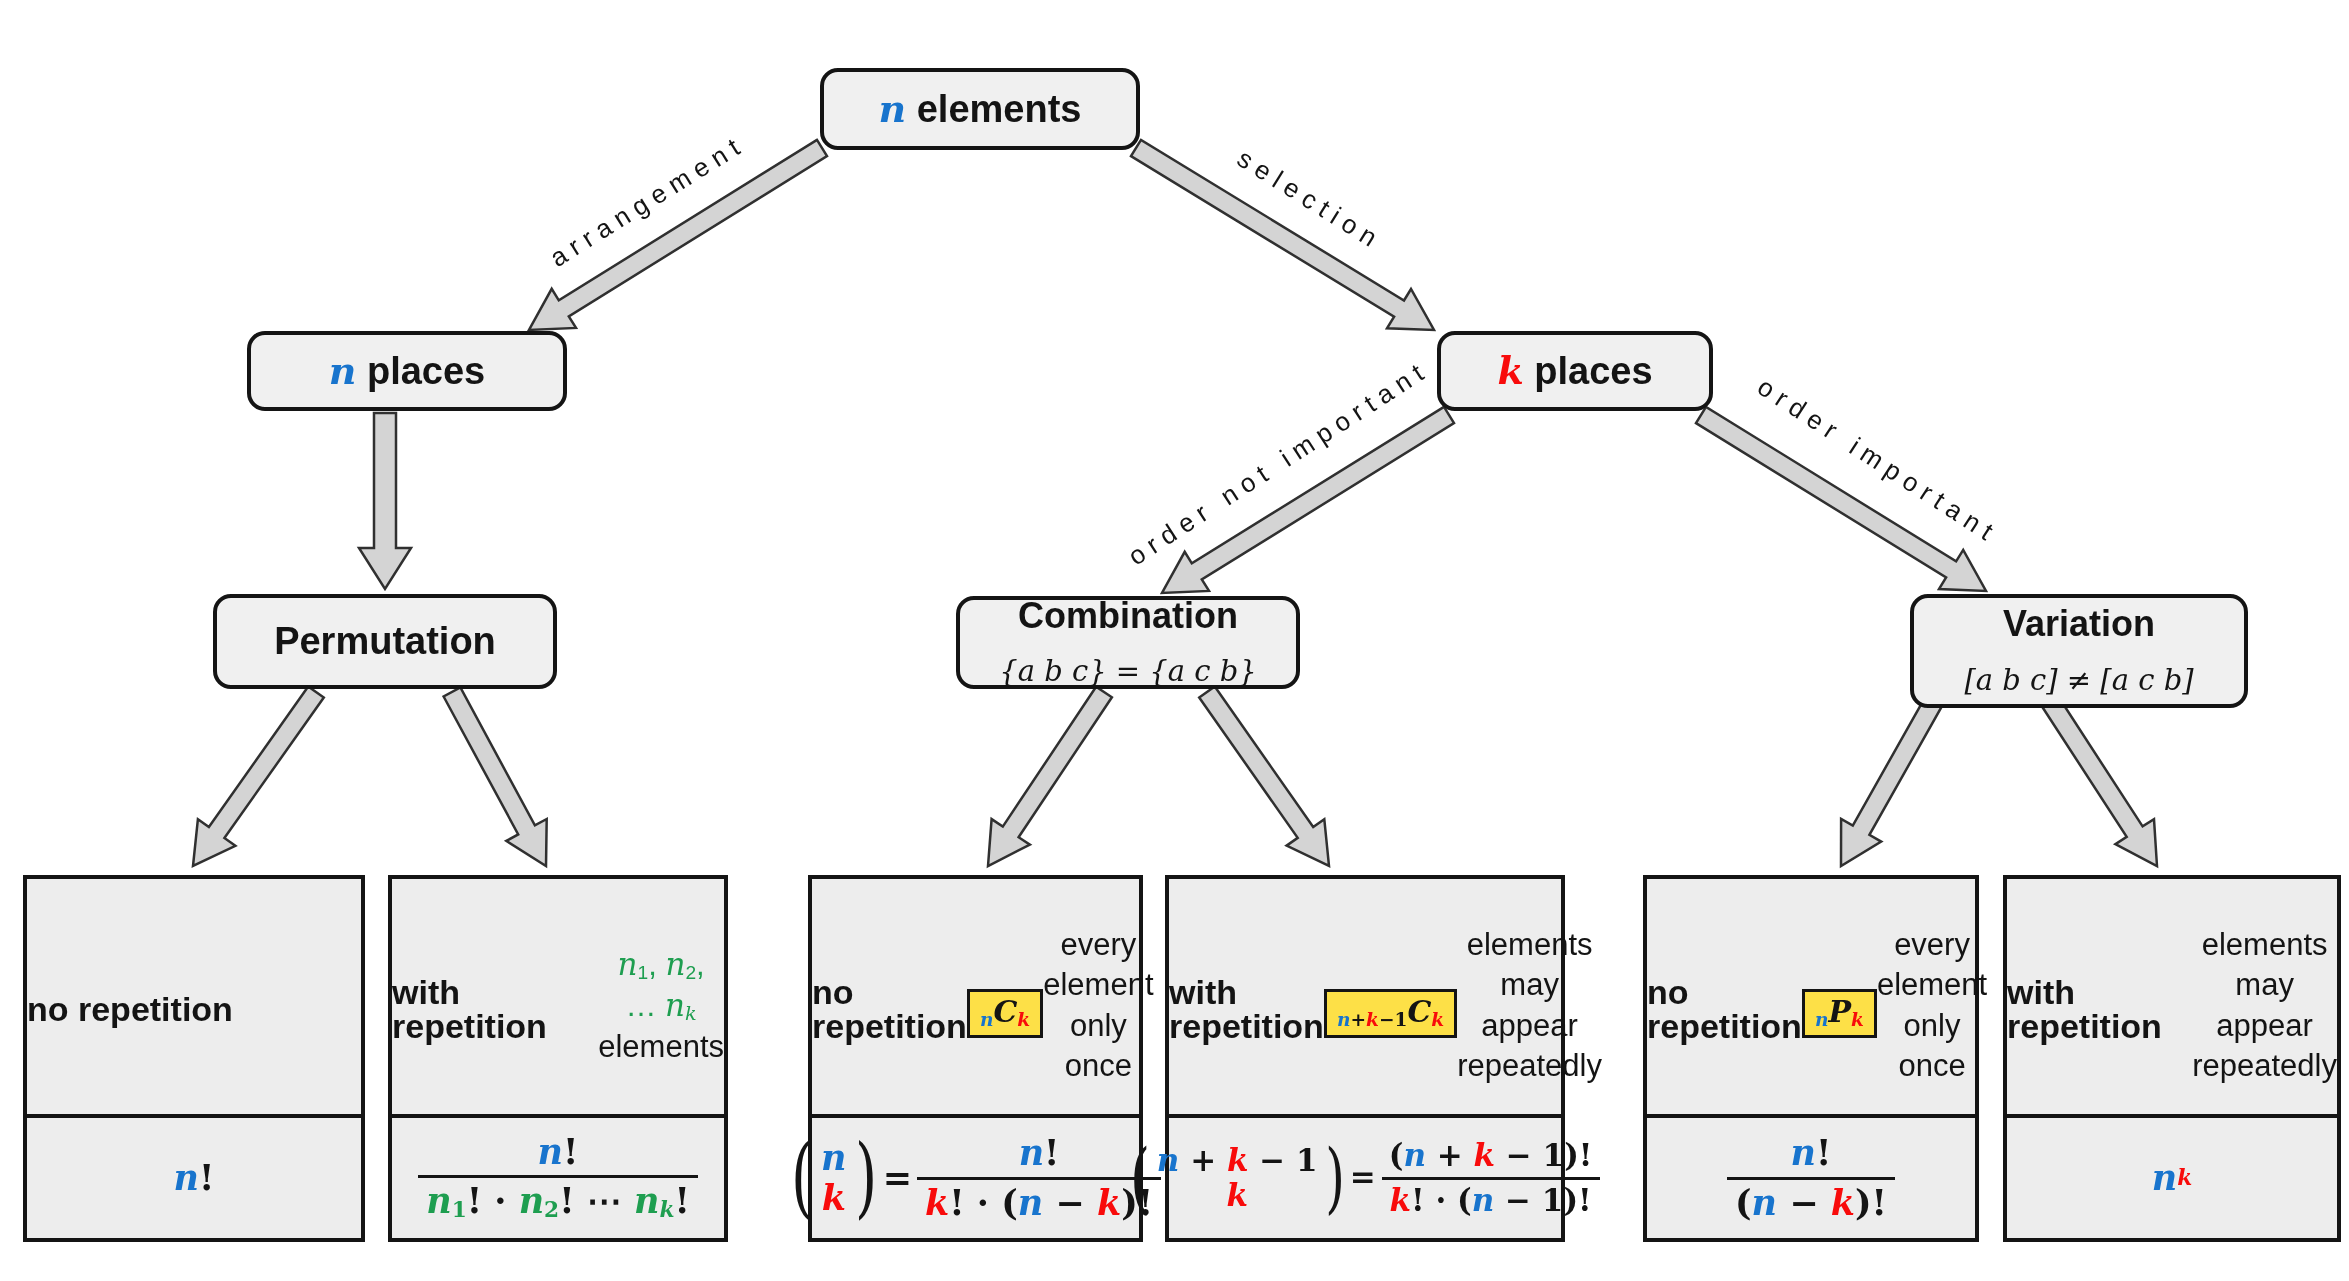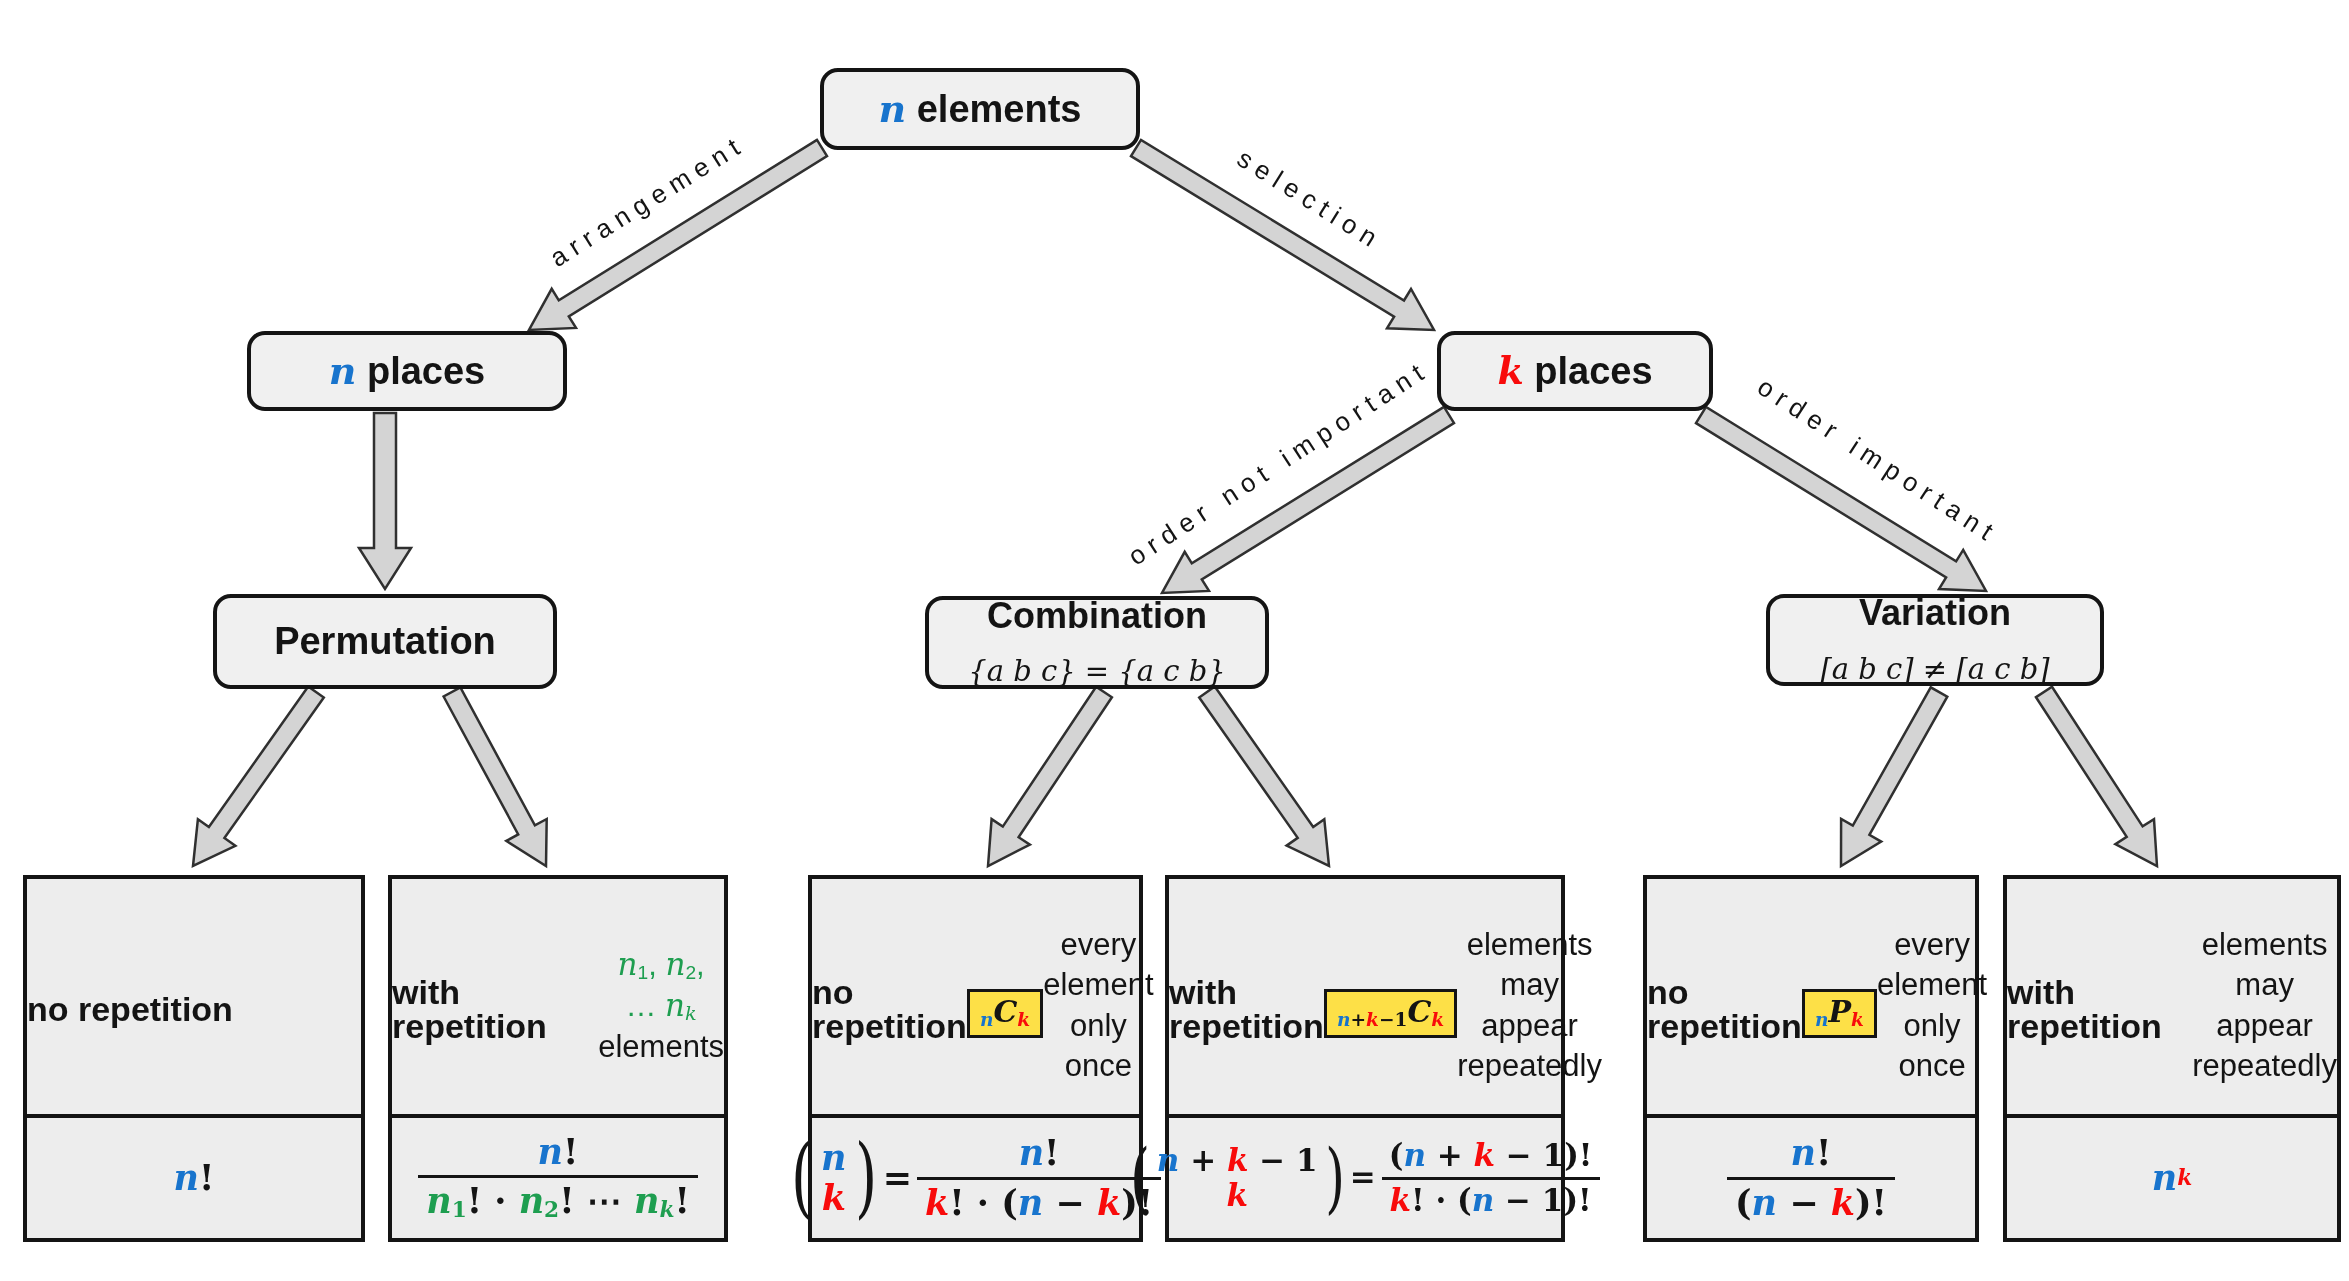--- a/index.html
+++ b/index.html
@@ -71,25 +71,25 @@
   </div>
   <div class="node" style="left:247px;top:331px;width:320px;height:80px">
     <div class="node-title"><span class="tk-m tk-b" style="color: rgb(24, 116, 205);">n</span><span class="tk-b"> places</span></div>
   </div>
   <div class="node" style="left:1437px;top:331px;width:276px;height:80px">
     <div class="node-title"><span class="tk-m tk-b" style="color: rgb(248, 11, 11);">k</span><span class="tk-b"> places</span></div>
   </div>
   <div class="node" style="left:213px;top:594px;width:344px;height:95px">
     <div class="node-title"><span class="tk-b">Permutation</span></div>
   </div>
-  <div class="node" style="left:925px;top:596px;width:344px;height:93px">
+  <div class="node" style="left:956px;top:596px;width:344px;height:93px">
     <div class="node-title" style="font-size:36px"><span class="tk-b">Combination</span></div>
     <div class="node-sub"><span class="tk-m">{a b c} = {a c b}</span></div>
   </div>
-  <div class="node" style="left:1766px;top:594px;width:338px;height:92px">
+  <div class="node" style="left:1910px;top:594px;width:338px;height:114px">
     <div class="node-title" style="font-size:36px"><span class="tk-b">Variation</span></div>
     <div class="node-sub"><span class="tk-m">[a b c] ≠ [a c b]</span></div>
   </div>
 
   <div class="bbox" style="left:23px;width:342px">
     <div class="bbox-top">
       <div class="bbox-header">no repetition</div>
 
     </div>
     <div class="bbox-bottom">

